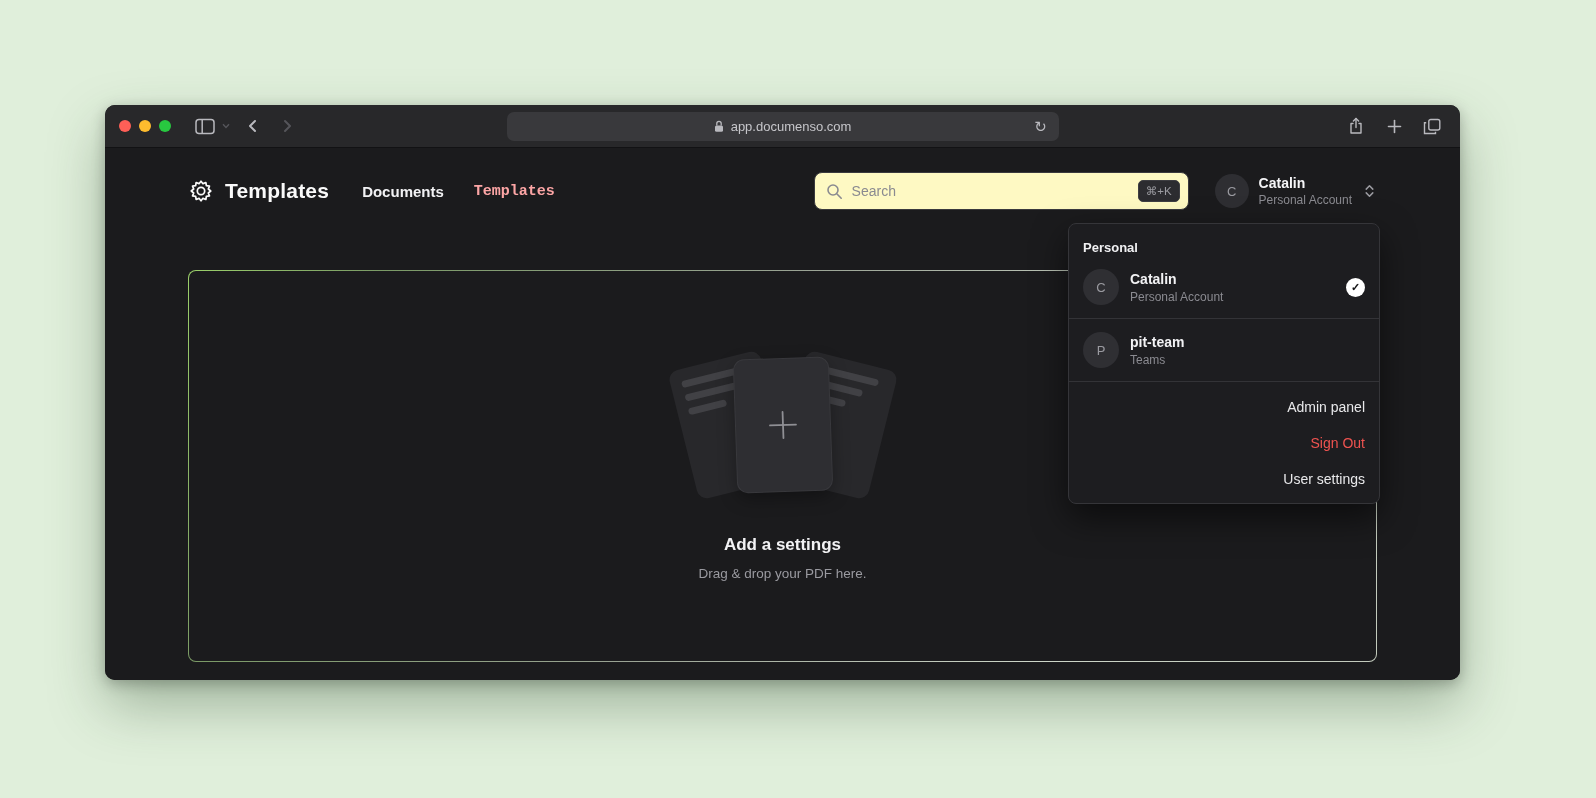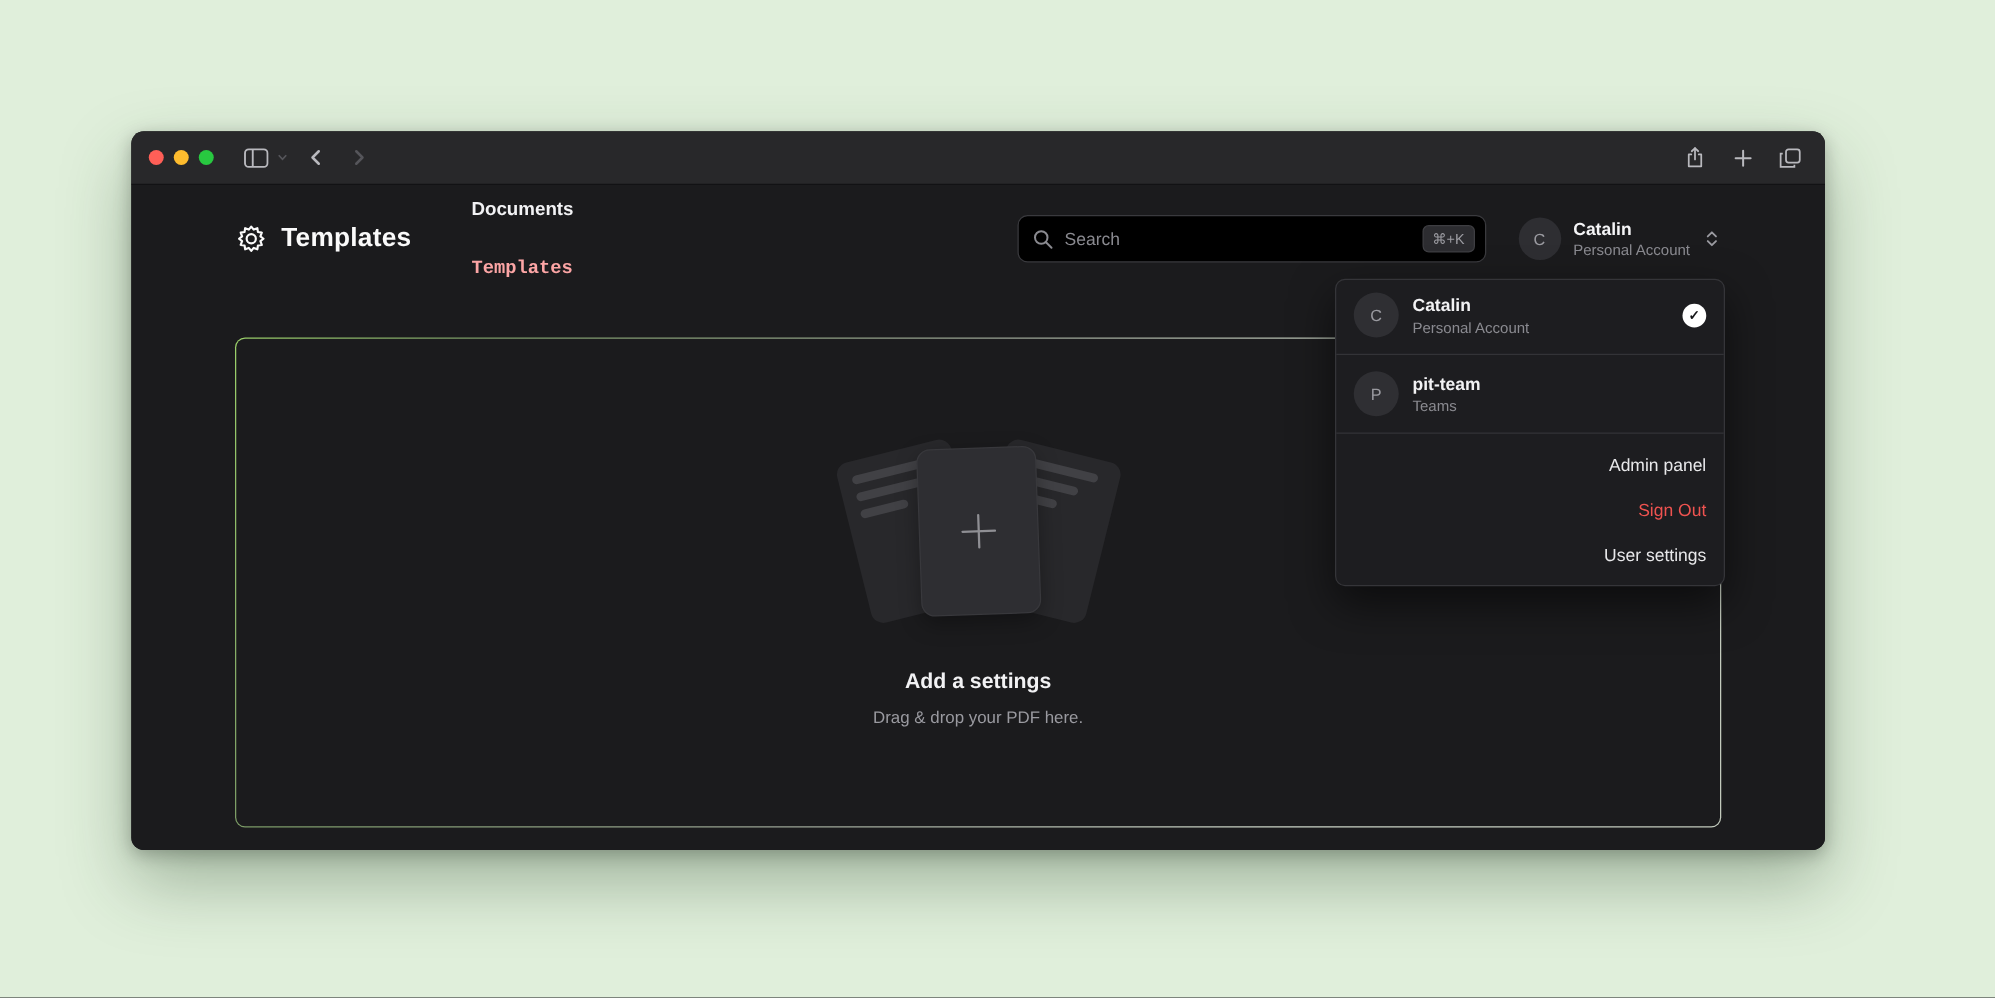--- a/index.html
+++ b/index.html
@@ -48,27 +48,27 @@
     background:none; border:none; color:#b9b9be; font-size:15px; cursor:pointer;
   }
   .tb-right { margin-left:auto; display:flex; align-items:center; gap:10px; }
 
   
   .page { position:relative; height:calc(100% - 43px); background:#1b1b1d; }
 
   .app-header { display:flex; align-items:center; padding:24px 83px 0 83px; height:62px; }
   .brand { display:flex; align-items:center; gap:11px; color:#fafafa; font-size:21px; font-weight:700; letter-spacing:.2px; cursor:pointer; }
   .brand svg { display:block; }
-  .main-nav { margin-left:48px; display:flex; gap:30px; font-size:15px;flex-direction:column; }
+  .main-nav { margin-left:33px; display:flex; gap:30px; font-size:15px; }
   .nav-link { text-decoration:none; font-weight:600; }
   .nav-link.active { color:#f2f2f4; }
   .nav-link.inactive { color:#fca5a5;font-family:Liberation Mono, monospace; }
 
   .search-bar {
-    margin-left:auto; width:375px; height:38px; background:#000000;
+    margin-left:auto; width:375px; height:38px; background:#fef9c3;
     border:1px solid #3a3a3e; border-radius:8px;
     display:flex; align-items:center; gap:9px; padding:0 8px 0 11px;
     color:#8a8a90; font-size:14px; cursor:text;
   }
   .search-kbd {
     margin-left:auto; background:#2c2c30; border:1px solid #3e3e42; border-radius:5px;
     padding:3px 7px; font-size:11.5px; color:#9c9ca2; font-family:"Liberation Sans",sans-serif;
   }
 
   .account-btn { margin-left:26px; display:flex; align-items:center; gap:10px; cursor:pointer; background:none; border:none; }
@@ -160,20 +160,30 @@
       <svg width="16" height="16" viewBox="0 0 16 16" fill="none" stroke="currentColor" stroke-width="2" stroke-linecap="round" stroke-linejoin="round">
           <path d="M10 3 L5 8 L10 13"></path>
         </svg>
     </button>
     <button class="tb-btn dim">
       <svg width="16" height="16" viewBox="0 0 16 16" fill="none" stroke="currentColor" stroke-width="2" stroke-linecap="round" stroke-linejoin="round">
           <path d="M6 3 L11 8 L6 13"></path>
         </svg>
     </button>
 
+    <div class="address-bar">
+      <svg width="10" height="13" viewBox="0 0 10 13" fill="none" stroke="#b9b9be" stroke-width="1.3">
+        <rect x="1" y="5.5" width="8" height="6.3" rx="1.5" fill="#b9b9be" stroke="none"></rect>
+        <path d="M2.8 5.5 V3.6 a2.2 2.2 0 0 1 4.4 0 V5.5"></path>
+      </svg>
+      <span>app.documenso.com</span>
+      <button class="refresh">
+          <span>↻</span>
+        </button>
+    </div>
 
     <div class="tb-right">
       <button class="tb-btn">
         <svg width="16" height="18" viewBox="0 0 16 18" fill="none" stroke="currentColor" stroke-width="1.4" stroke-linecap="round" stroke-linejoin="round">
           <path d="M5 6.5 H3 V16 H13 V6.5 H11"></path>
             <line x1="8" y1="1.5" x2="8" y2="10.5"></line>
             <path d="M5.4 4 L8 1.5 L10.6 4"></path>
         </svg>
       </button>
       <button class="tb-btn">
@@ -223,20 +233,21 @@
           <div class="acc-sub">Personal Account</div>
         </span>
         <svg width="15" height="16" viewBox="0 0 16 16" fill="none" stroke="#9a9aa0" stroke-width="1.6" stroke-linecap="round" stroke-linejoin="round">
           <path d="M4.5 6 L8 2.5 L11.5 6"></path>
             <path d="M4.5 10 L8 13.5 L11.5 10"></path>
         </svg>
       </button>
     </div>
 
     <div class="menu">
+      <div class="menu-label">Personal</div>
 
       <div class="menu-row">
         <span class="m-avatar">C</span>
         <span>
           <div class="m-name">Catalin</div>
           <div class="m-sub">Personal Account</div>
         </span>
         <span class="m-check">✓</span>
       </div>
 

